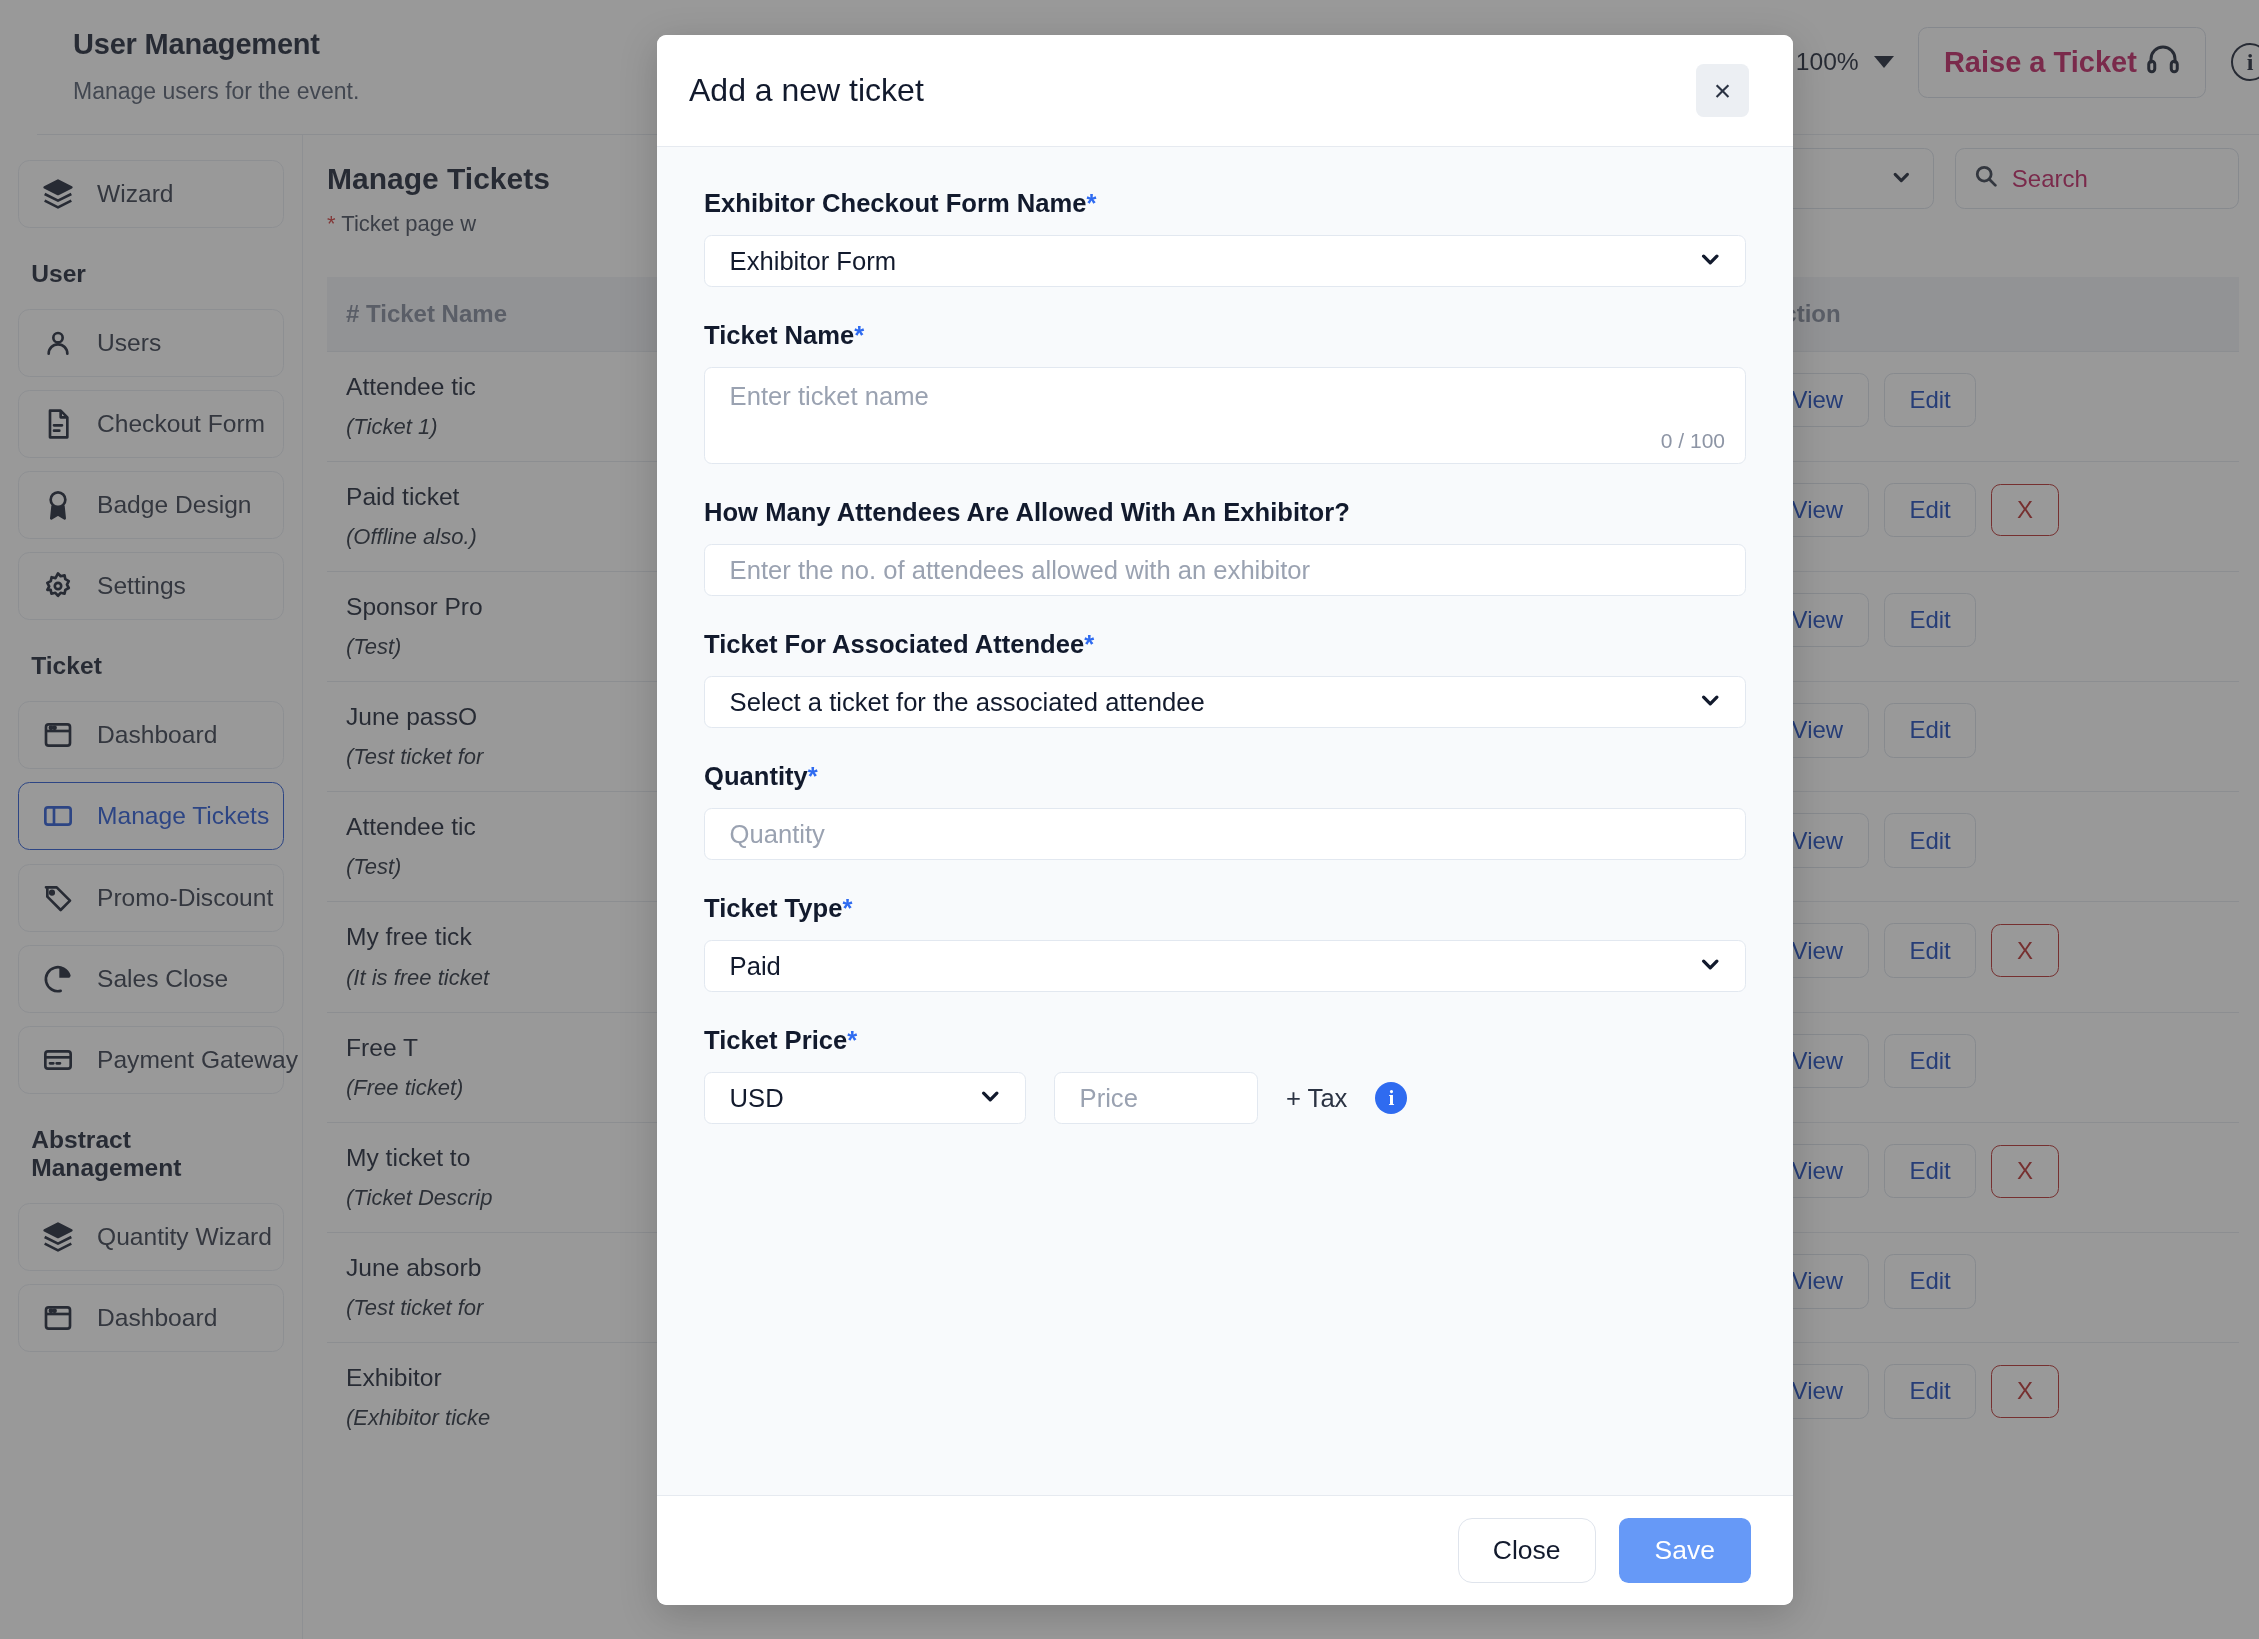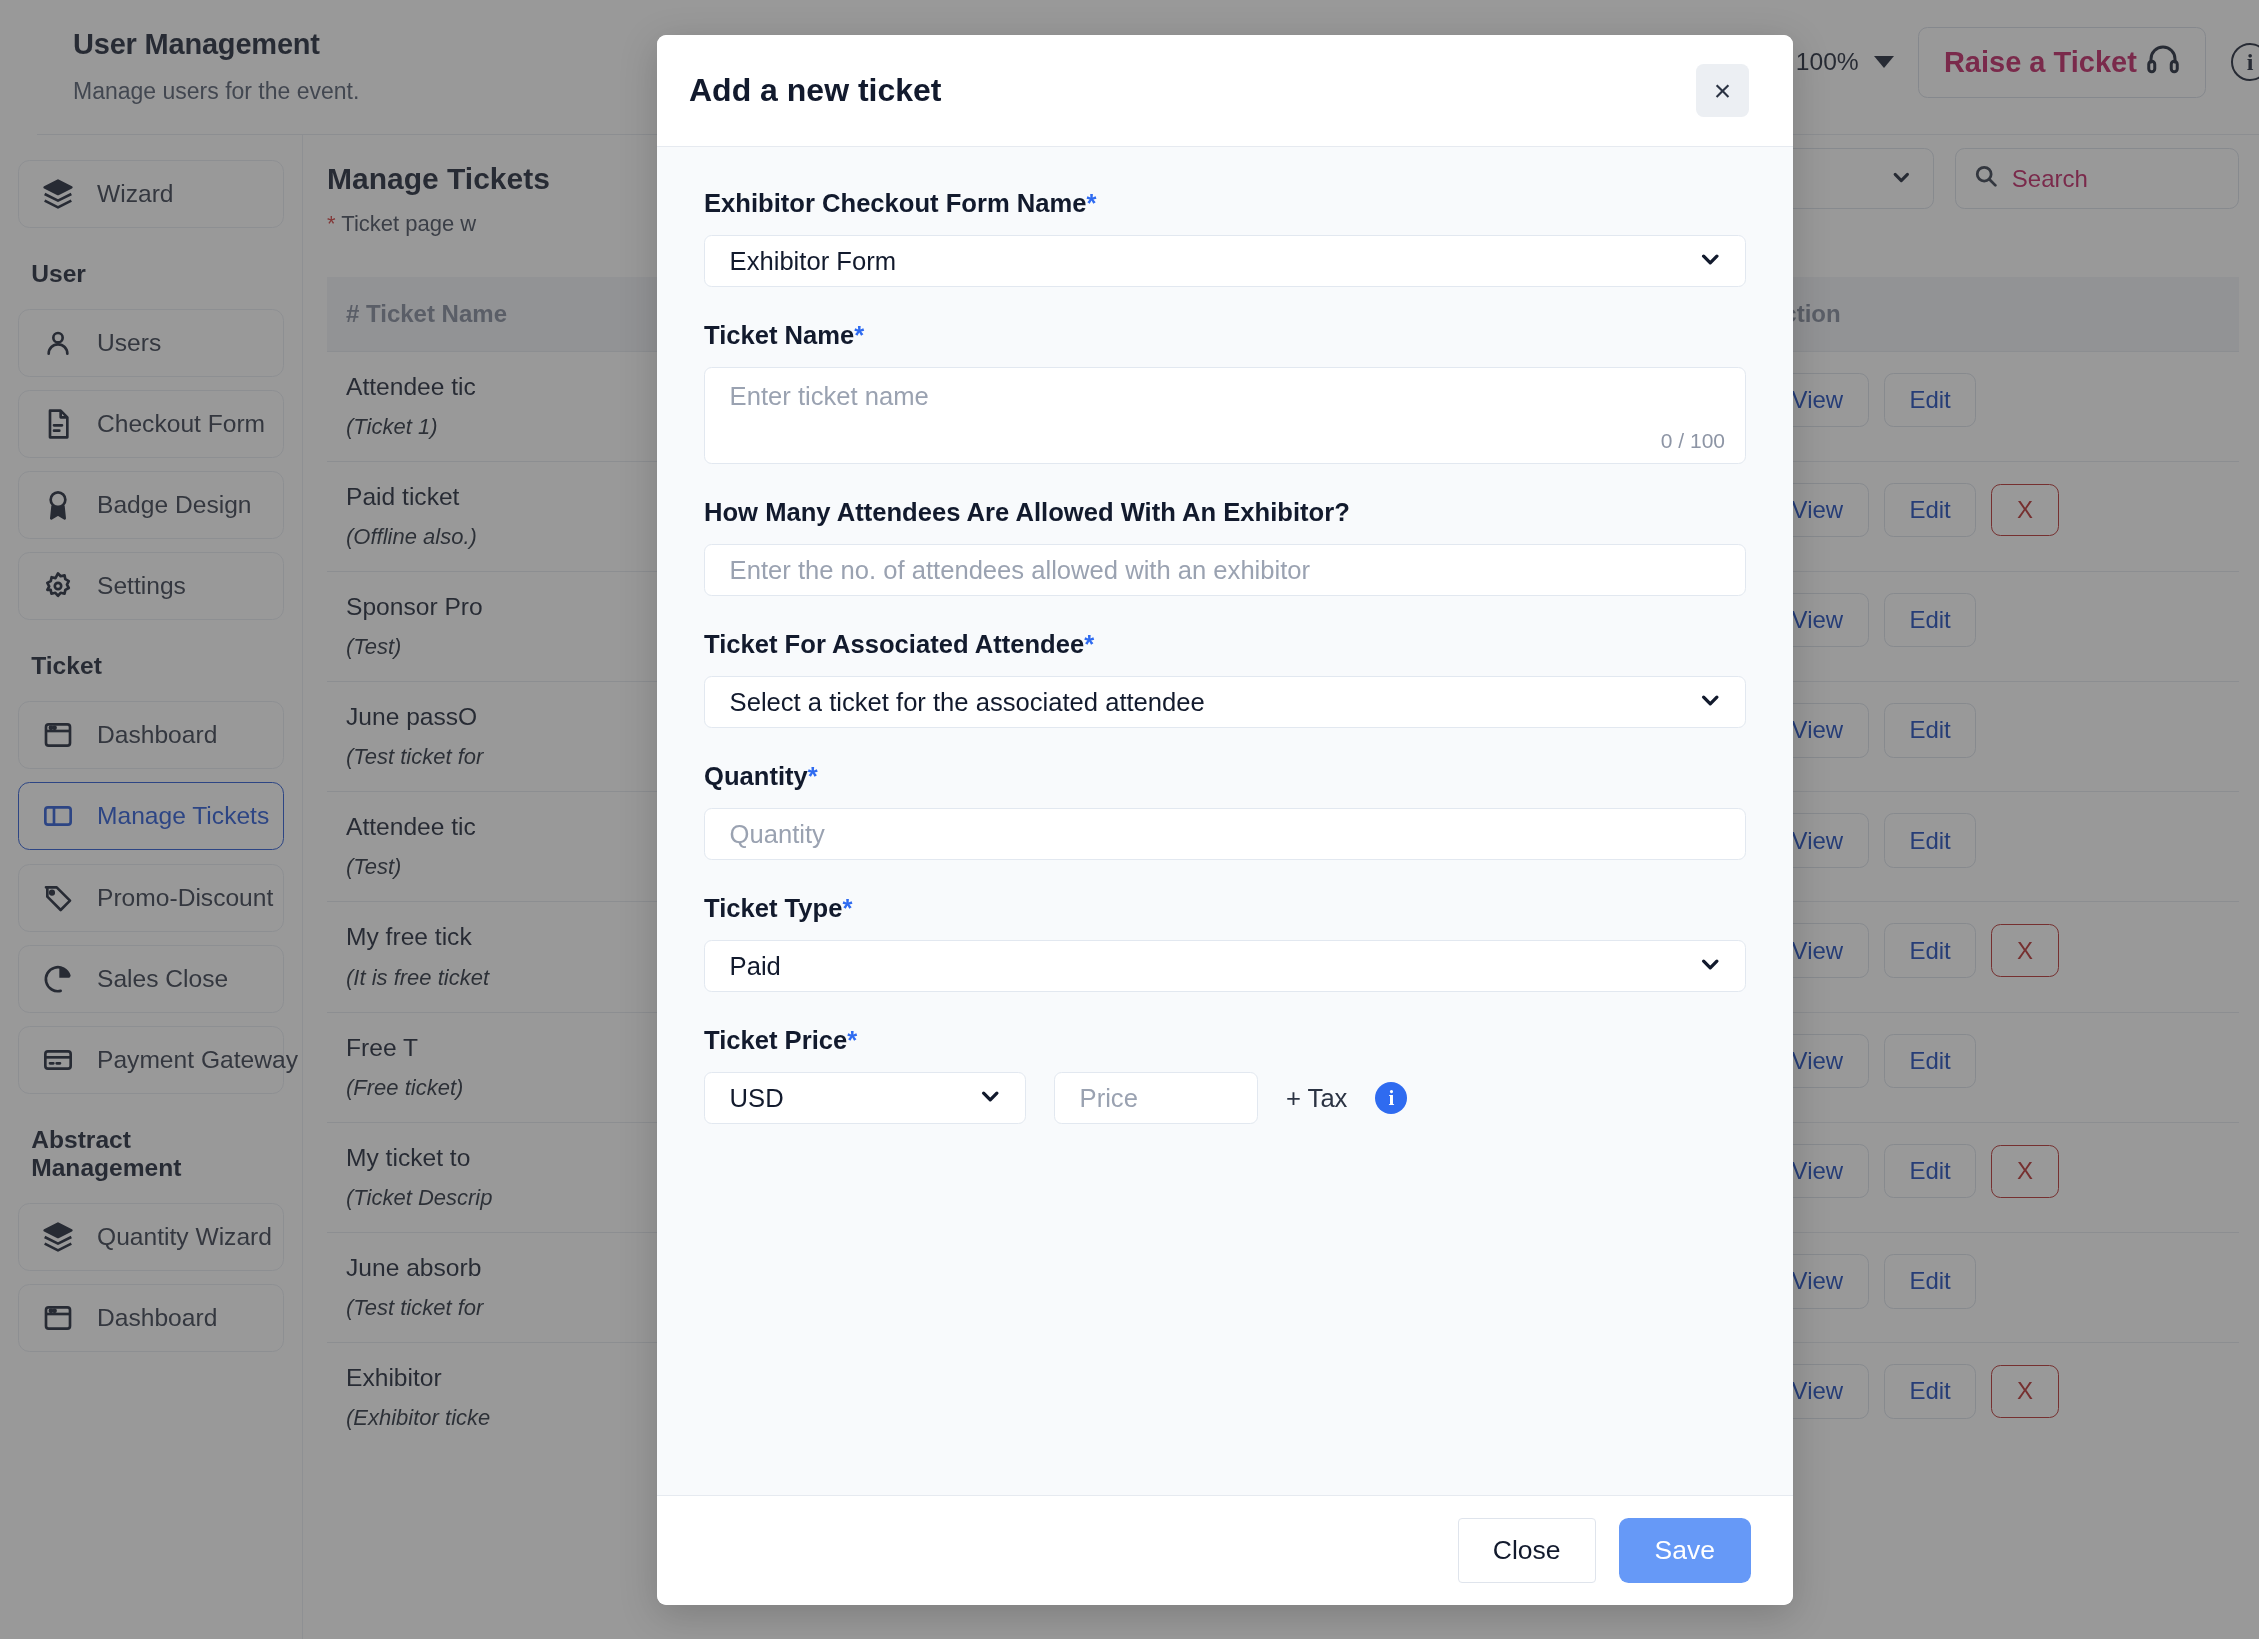--- a/index.html
+++ b/index.html
@@ -131,21 +131,21 @@
     position: absolute; left: 657px; top: 35px; width: 1136px; height: 1570px;
     background: #ffffff; border-radius: 9.5px; z-index: 50;
     display: flex; flex-direction: column; overflow: hidden;
     box-shadow: 0 9.5px 38px rgba(0,0,0,0.18);
   }
   .modal-head {
     height: 112px; flex: 0 0 112px; display: flex; align-items: center;
     justify-content: space-between; padding: 0 44px 0 32px;
     border-bottom: 0.9px solid #e6eaf0; background: #ffffff;
   }
-  .modal-title { font-size: 32px; font-weight: 700; color: #121a2d; }
+  .modal-title { font-size: 32px; font-weight: 400; color: #121a2d; }
   .modal-close {
     width: 53px; height: 53px; border-radius: 7.6px; background: #eceff3;
     border: none; display:flex; align-items:center; justify-content:center;
     font-size: 30px; color: #2b3343;
   }
   .modal-body {
     flex: 1 1 auto; background: #f8fafc; padding: 42px 47px 34px 47px;
     overflow: hidden;
   }
   .field { margin-bottom: 34px; }
@@ -180,21 +180,21 @@
     width: 32px; height: 32px; border-radius: 50%; background: #2f6bf0;
     color: #fff; font-size: 21px; font-weight: 700; display:flex;
     align-items:center; justify-content:center; font-family:"Liberation Serif", serif;
   }
   .modal-foot {
     flex: 0 0 110px; background: #ffffff; border-top: 0.9px solid #e6eaf0;
     display: flex; align-items: center; justify-content: flex-end; gap: 23px;
     padding: 0 42px;
   }
   .btn-close {
-    border: 0.9px solid #dfe4ec; border-radius: 4px; background: #fff;
+    border: 0.9px solid #dfe4ec; border-radius: 14px; background: #fff;
     font-size: 26.5px; color: #121a2d; padding: 16px 34px;
     font-family: "Liberation Sans", sans-serif;
   }
   .btn-save {
     border: none; border-radius: 9.5px; background: #6699f7; color: #ffffff;
     font-size: 26.5px; padding: 17px 36px; font-family: "Liberation Sans", sans-serif;
   }
 </style>
 </head>
 <body>

